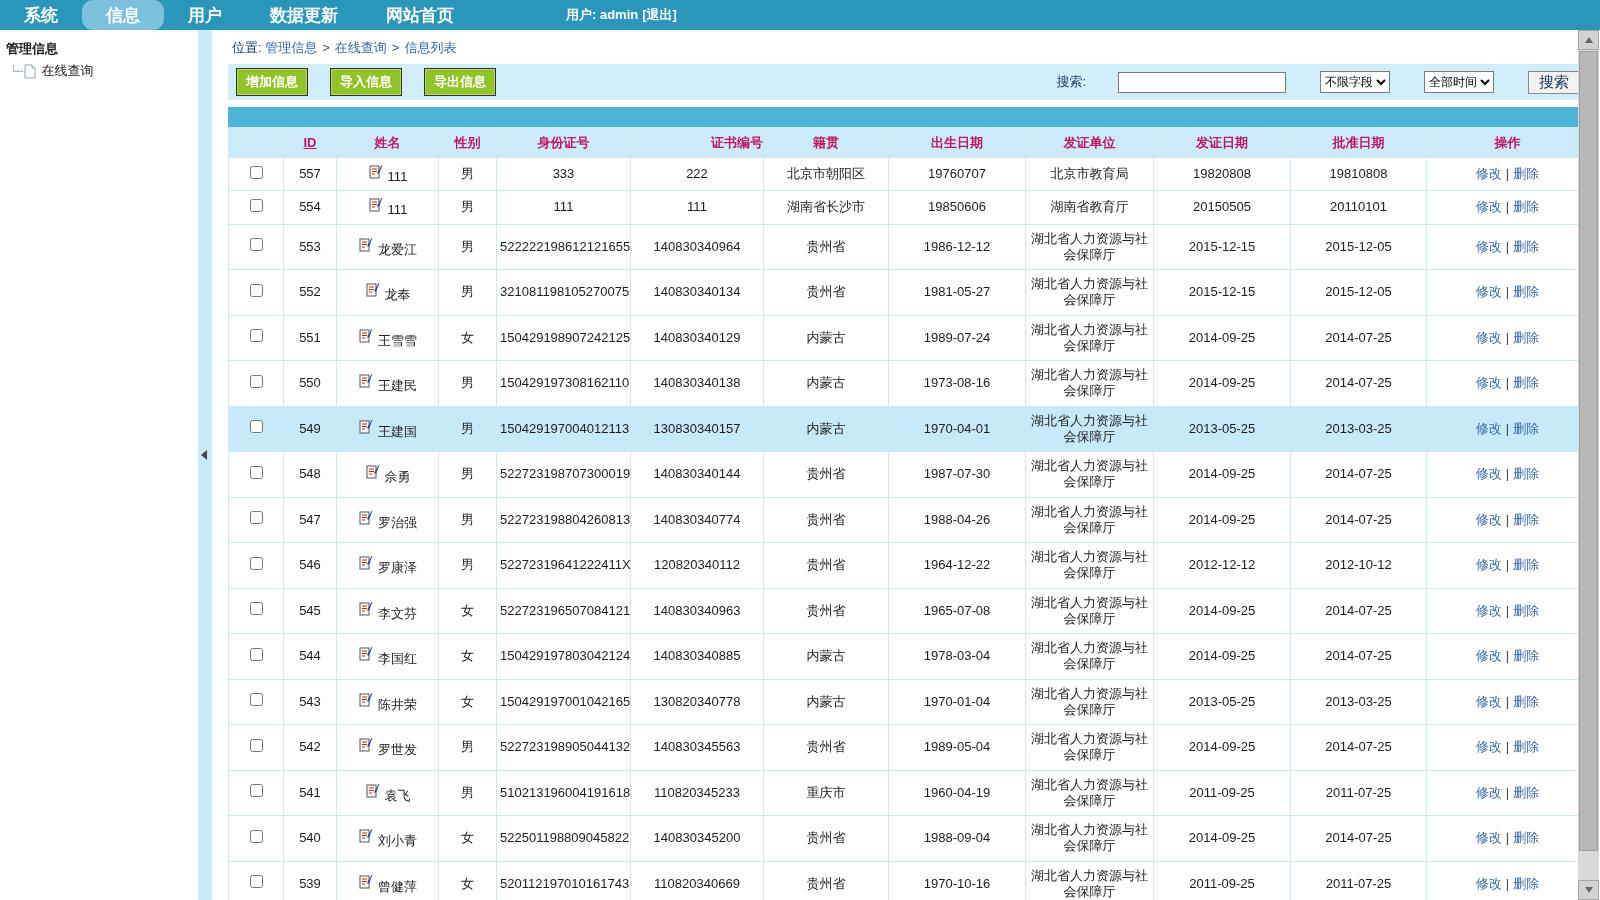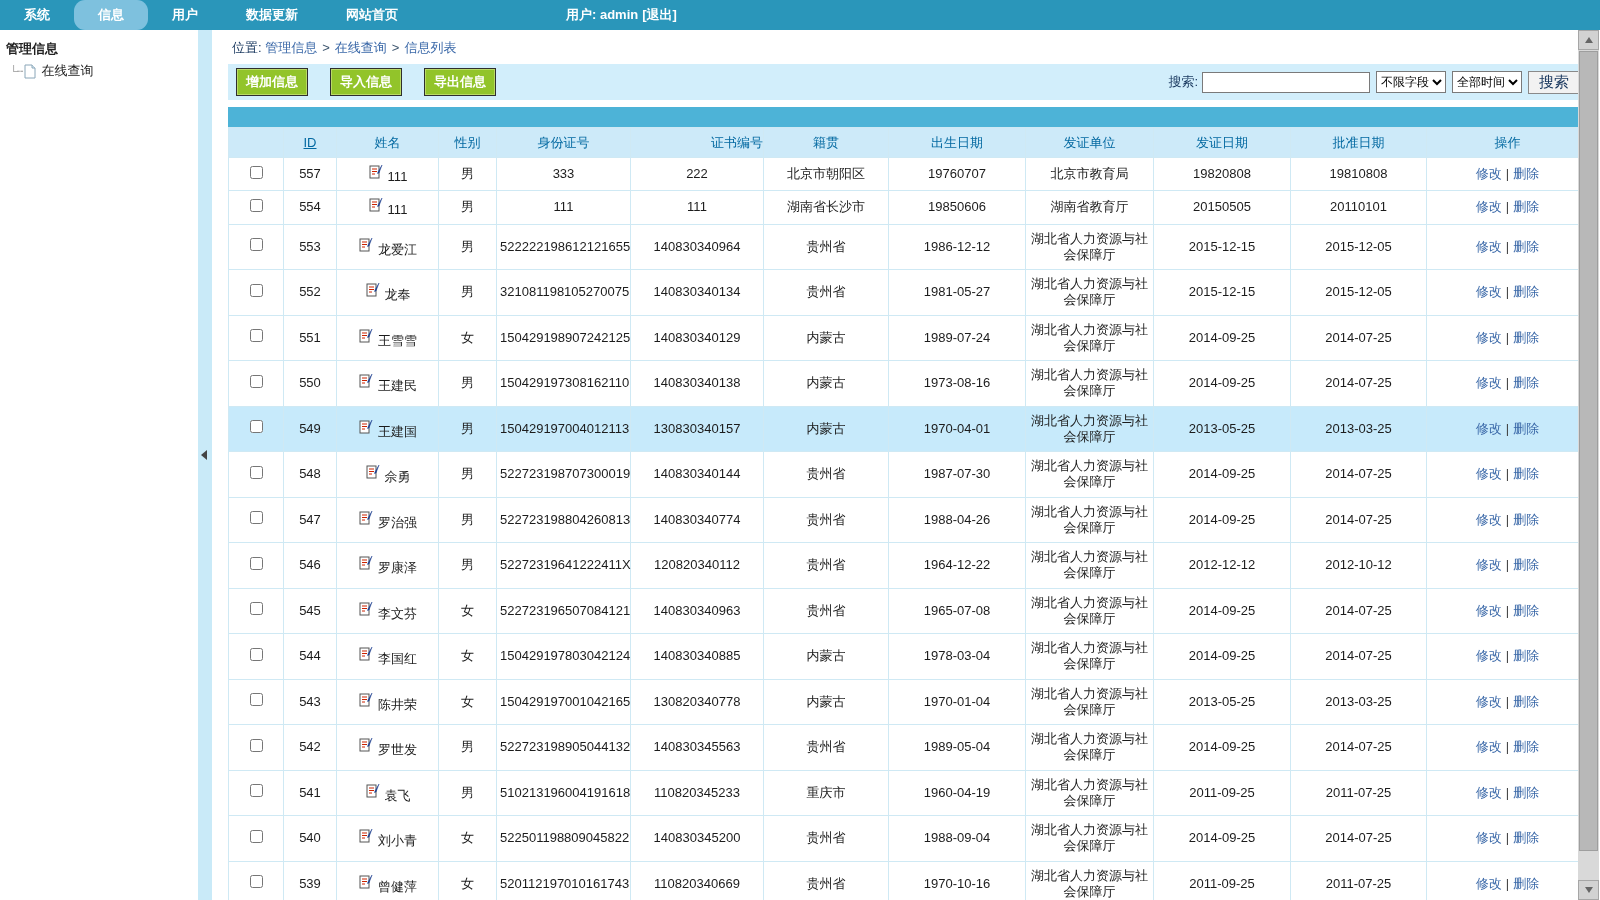--- a/index.html
+++ b/index.html
@@ -3,21 +3,21 @@
 <meta charset="utf-8">
 <style>
   * { margin:0; padding:0; box-sizing:border-box; }
   html,body { width:1600px; height:900px; overflow:hidden; background:#fff;
               font-family:"Liberation Sans", sans-serif; }
   .screen { position:relative; width:1600px; height:900px; background:#fff; overflow:hidden; }
 
   
   .topnav { position:absolute; left:0; top:0; width:1600px; height:30px;
             background:#2a96ba; display:flex; align-items:stretch; }
-  .nav-tab { color:#fff; font-weight:bold; font-size:13px; padding:0 24px;
+  .nav-tab { color:#fff; font-weight:bold; font-size:17px; padding:0 24px;
              display:flex; align-items:center; cursor:pointer; }
   .nav-tab.active { background:#7ec1de;border-radius:11px; }
   .user-area { position:absolute; left:566px; top:0; height:30px; display:flex;
                align-items:center; gap:4px; color:#fff; font-weight:bold; font-size:13px; }
   .user-area .logout { color:#fff; cursor:pointer; }
 
   
   .sidebar { position:absolute; left:0; top:30px; width:198px; height:870px; background:#fff; }
   .sidebar-title { font-weight:bold; font-size:13px; color:#222; padding:10px 0 2px 6px; }
   .tree-item { display:flex; align-items:center; font-size:13px; color:#222;
@@ -33,41 +33,41 @@
                     border-right:6px solid #444; }
 
   
   .main { position:absolute; left:212px; top:30px; width:1528px; height:870px;
           background:#fff; overflow:hidden; padding-left:16px; }
   .breadcrumb { font-size:13px; color:#17365d; padding:9px 0 7px 4px; }
   .breadcrumb a { color:#3a68a8; text-decoration:none; cursor:pointer; }
   .breadcrumb .bc-sep { color:#3c556e; padding:0 5px; }
 
   .toolbar { width:1360px; height:36px; background:#d2eefb; display:flex;
-             align-items:center; padding:0 8px; }
+             align-items:center; padding:0 8px;gap:28px; }
   .btn-green { background:#92c42a; border:1px solid #2e2e2e;
                box-shadow:inset 0 0 0 1px #bada66; color:#fff; font-weight:bold;
                font-size:13px; padding:4px 9px; margin-right:22px; cursor:pointer;
                font-family:"Liberation Sans", sans-serif; }
   .toolbar .spacer { flex:1; }
   .search-label { font-size:13px; color:#17365d; margin-right:4px; }
   .search-input { width:168px; height:21px; border:1px solid #7a7a7a; background:#fff;
                   font-size:12px; padding:0 3px; margin-right:6px; }
   .toolbar select { height:22px; font-size:12px; margin-right:6px; border:1px solid #7a7a7a;
                     background:#fff; font-family:"Liberation Sans", sans-serif; }
   .btn-search { height:23px; font-size:15px; color:#17365d; padding:0 10px;
                 background:#f2f2f2; border:1px solid #8a8a8a; cursor:pointer;
                 font-family:"Liberation Sans", sans-serif; }
 
   .bluebar { width:1360px; height:20px; background:#4db3d7; margin-top:7px; }
 
   
   table.data { width:1360px; border-collapse:collapse; table-layout:fixed;
                border:1px solid #4aa7c6; border-top:none; font-size:13px; color:#1c1c1c; }
-  table.data th { background:#cdeaf9; color:#0369a1; font-weight:normal; height:30px;
+  table.data th { background:#cdeaf9; color:#be185d; font-weight:bold; height:30px;
                   border:1px solid #cfe9f4; font-size:13px; }
   table.data th.th-sort { text-decoration:underline; cursor:pointer; }
   table.data td { border:1px solid #cfe9f4; text-align:center; padding:6px 3px;
                   background:#fff; line-height:1.25; }
   tr.highlight td { background:#c7eafb; }
   .name-cell { display:flex; align-items:center; justify-content:center; gap:4px; }
   .name-text { position:relative; top:3px; }
   .ops a { color:#3a68a8; text-decoration:none; cursor:pointer; }
   .ops .sep { color:#444; padding:0 4px; }
 

